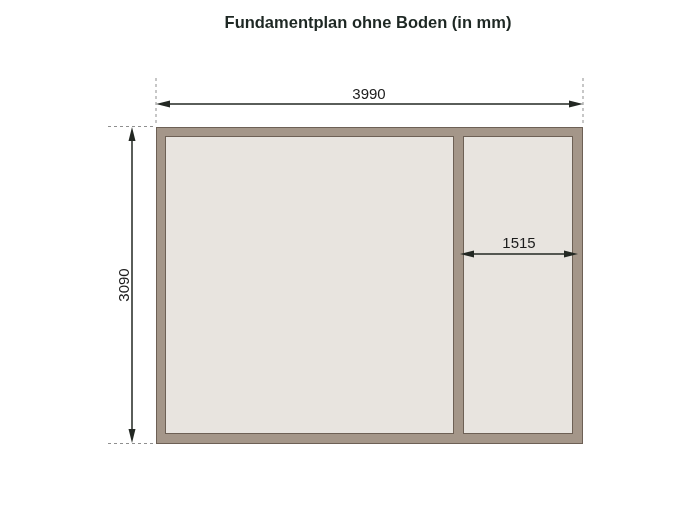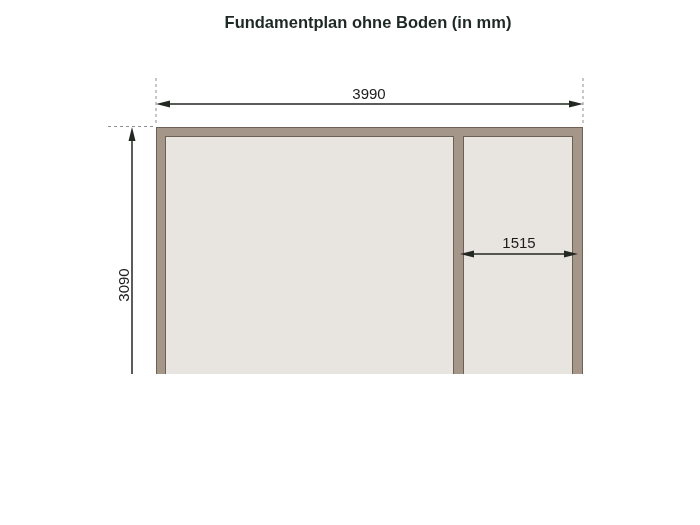--- a/index.html
+++ b/index.html
@@ -3,21 +3,21 @@
 <meta charset="utf-8">
 <style>
   html, body {
     margin: 0;
     padding: 0;
     background: #ffffff;
   }
   .page {
     position: relative;
     width: 700px;
-    height: 374px;
+    height: 525px;
     background: #f9a8d4;
     overflow: hidden;
     font-family: "Liberation Sans", sans-serif;
   }
   svg { display: block; }
   .title-text {
     font-family: "Liberation Sans", sans-serif;
     font-size: 16.5px;
     font-weight: bold;
   }

